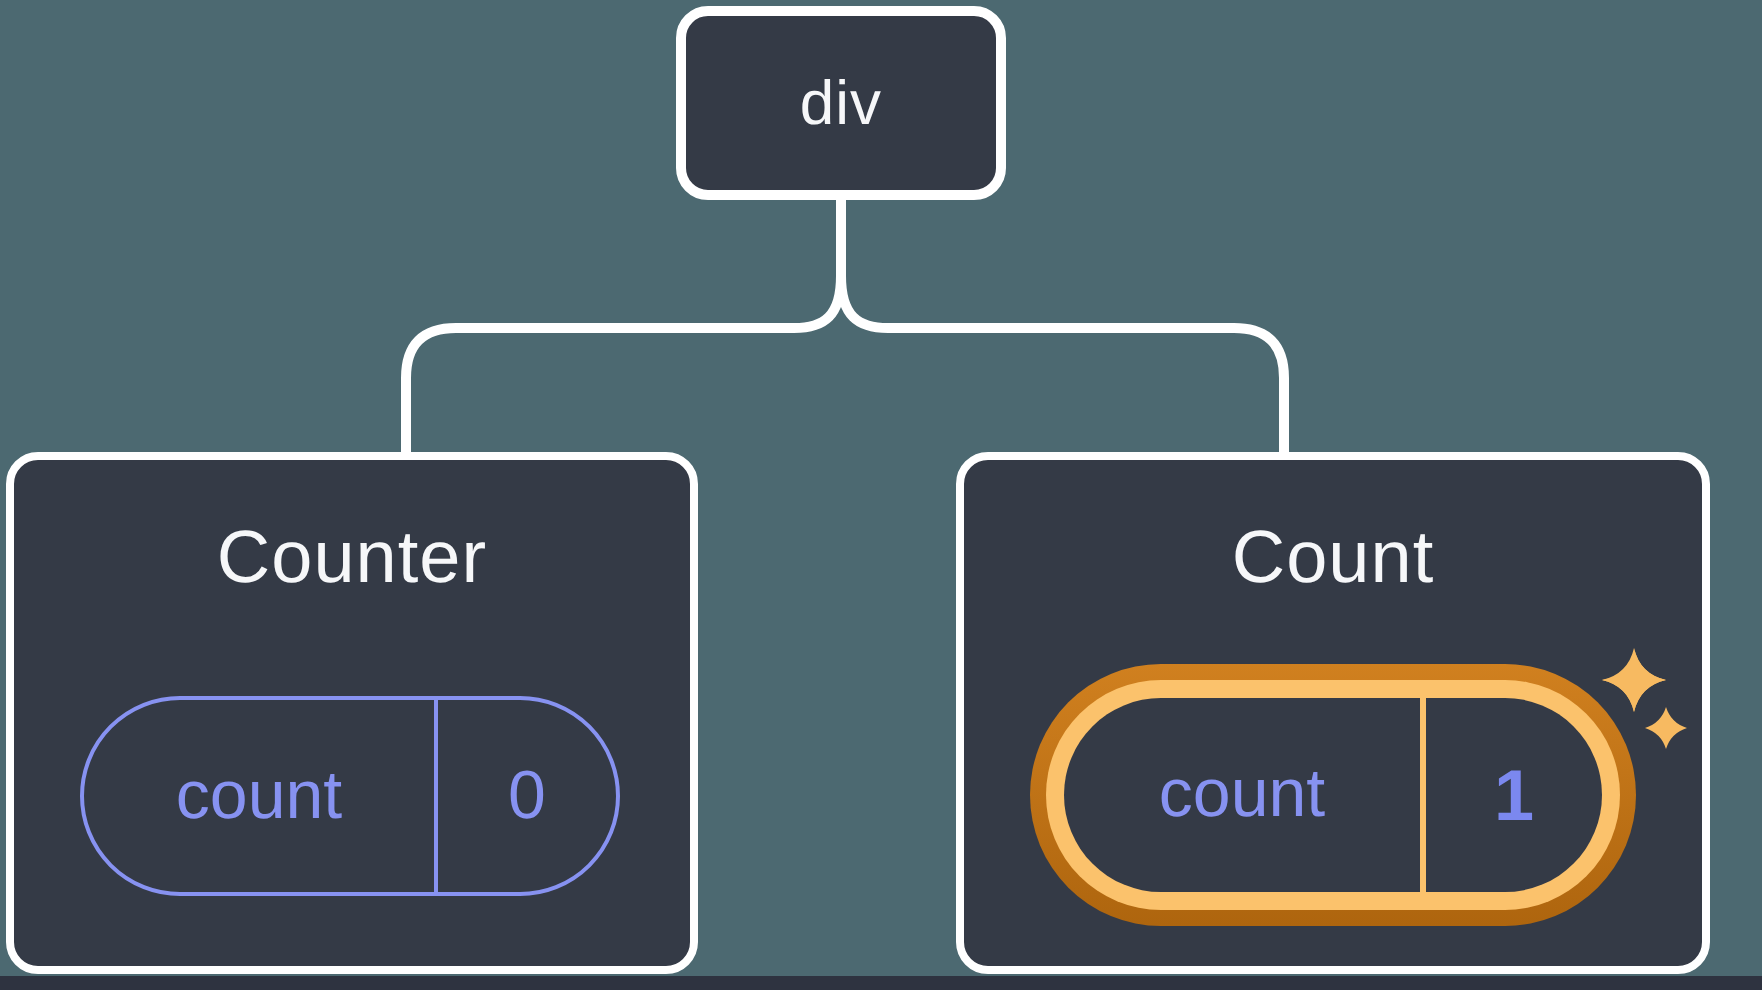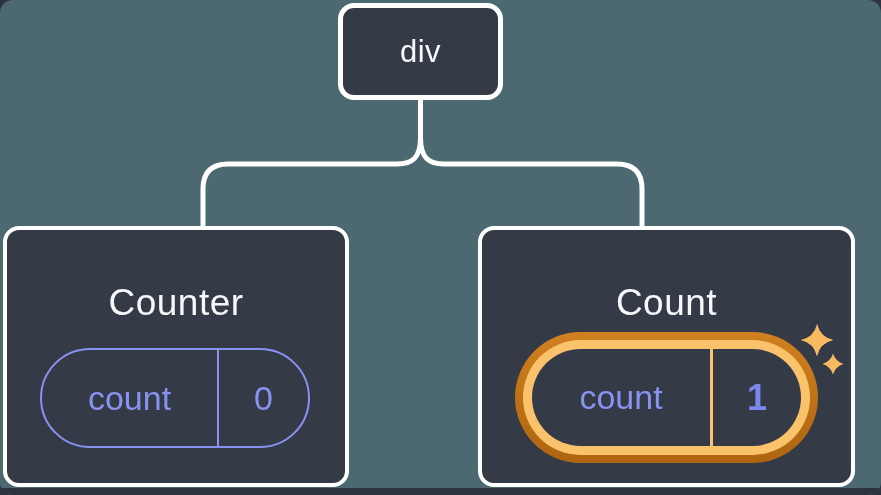--- a/index.html
+++ b/index.html
@@ -1,40 +1,39 @@
 <!DOCTYPE html>
 <html><head>
 <meta charset="utf-8">
 <style>
   html,body{margin:0;padding:0;background:#2E3340;}
   .canvas{
     position:relative;width:881px;height:495px;overflow:hidden;
     background:#4C6971;
     font-family:"Liberation Sans", sans-serif;
-    border-radius:13px;
   }
   .bottom-strip{
     position:absolute;left:0;top:488px;width:881px;height:7px;
     background:#2E3340;
   }
   .connectors{position:absolute;left:0;top:0;width:881px;height:495px;}
   .node-root{
     position:absolute;left:338px;top:3px;width:165px;height:97px;
     box-sizing:border-box;background:#343A46;border:5px solid #FFFFFF;
     border-radius:16px;display:flex;align-items:center;justify-content:center;
   }
   .node-root-label{color:#F6F7F9;font-size:31px;letter-spacing:.5px;}
   .card{
     position:absolute;top:226px;height:261px;box-sizing:border-box;
     background:#343A46;border:4px solid #FFFFFF;border-radius:16px;
   }
   .card-counter{left:3px;width:346px;}
   .card-count{left:478px;width:377px;}
   .card-title{
-    position:absolute;top:52px;left:0;width:100%;text-align:center;
+    position:absolute;top:28px;left:0;width:100%;text-align:center;
     color:#F6F7F9;font-size:37px;letter-spacing:.5px;
   }
   
   .pill-plain{
     position:absolute;left:33px;top:118px;width:270px;height:100px;
     box-sizing:border-box;border:2.5px solid #8792F1;border-radius:999px;
     display:flex;overflow:hidden;
   }
   .pill-plain .pill-key-box{width:175px;display:flex;align-items:center;justify-content:center;}
   .pill-plain .pill-divider{width:2px;background:#8792F1;}

